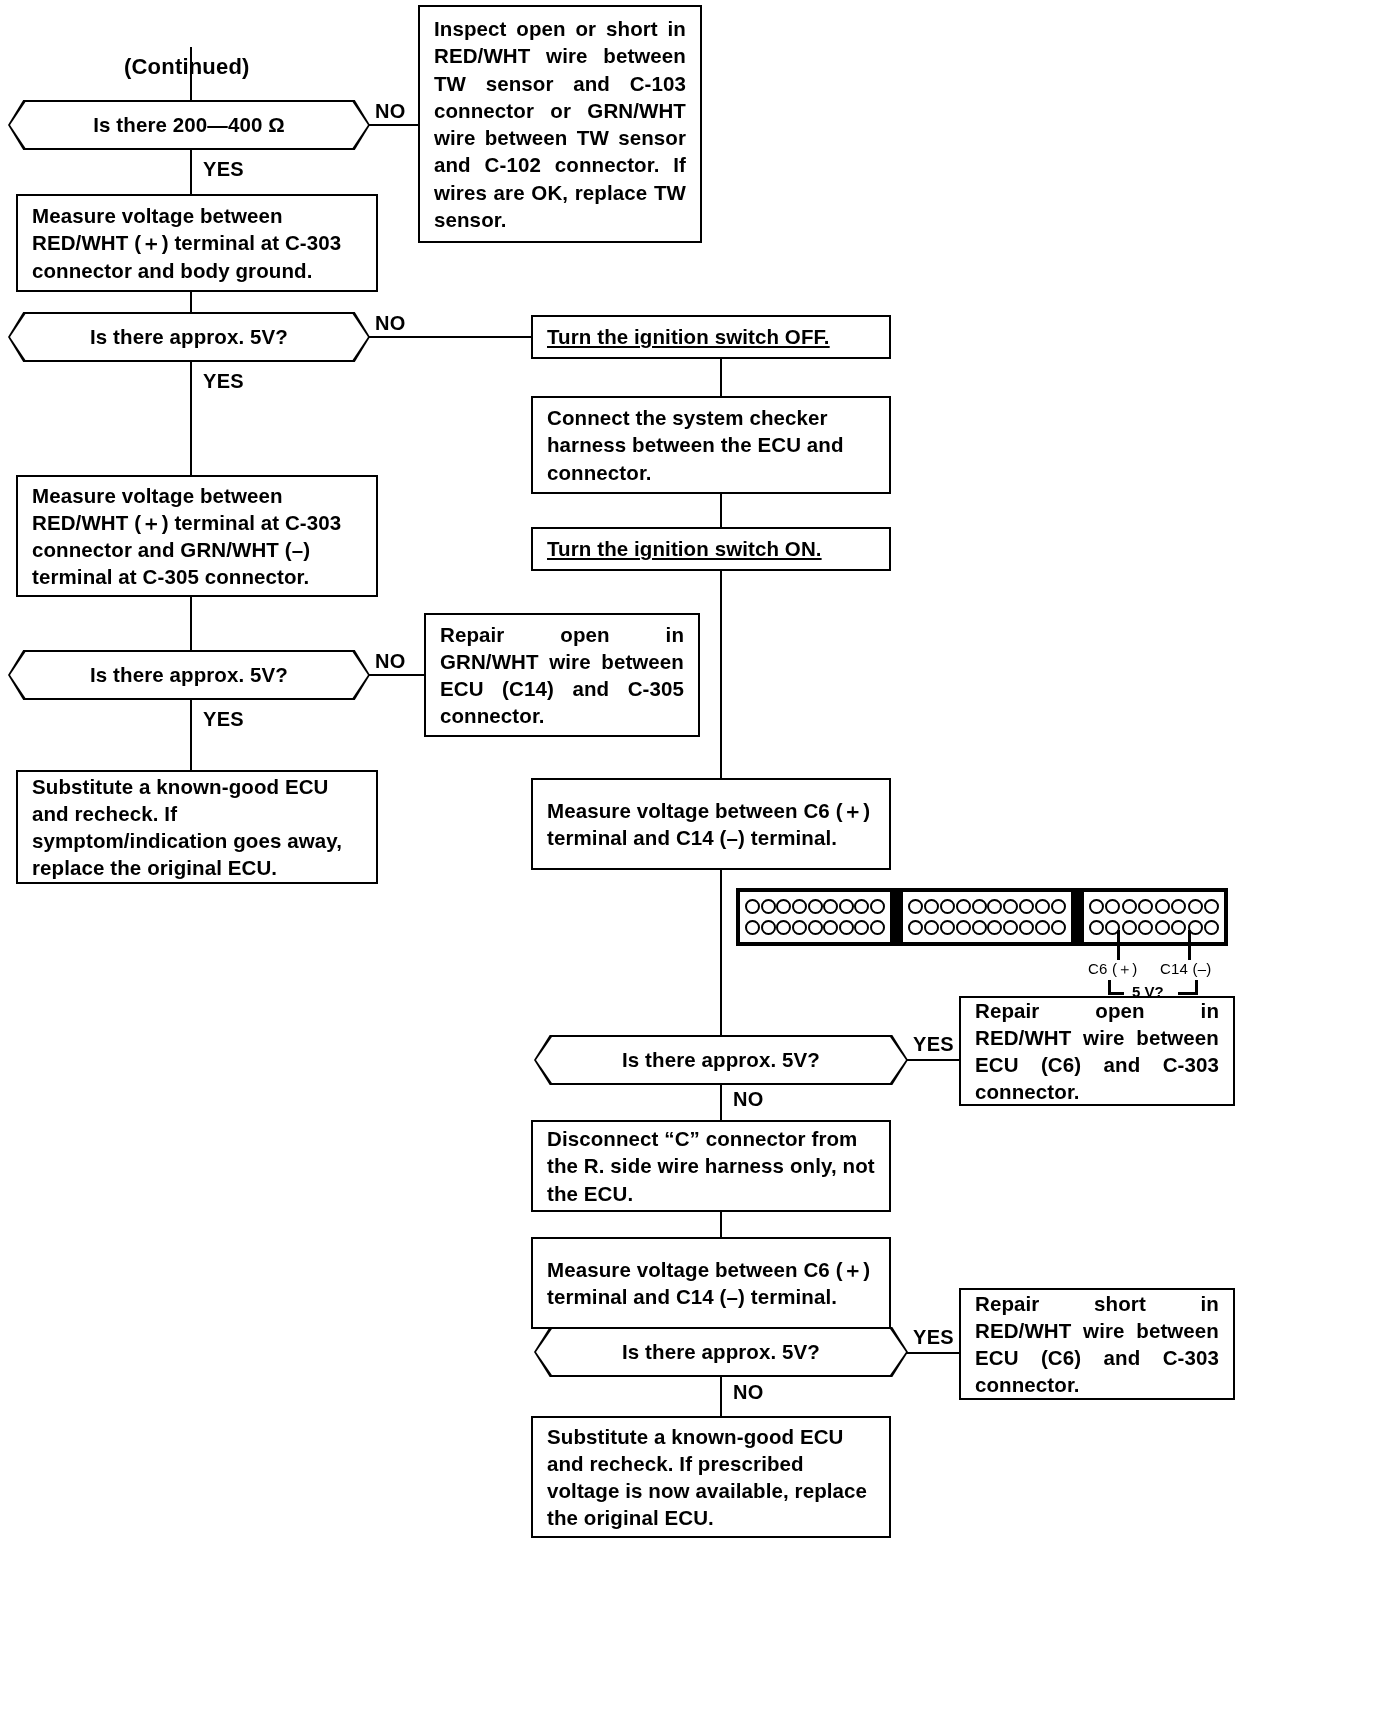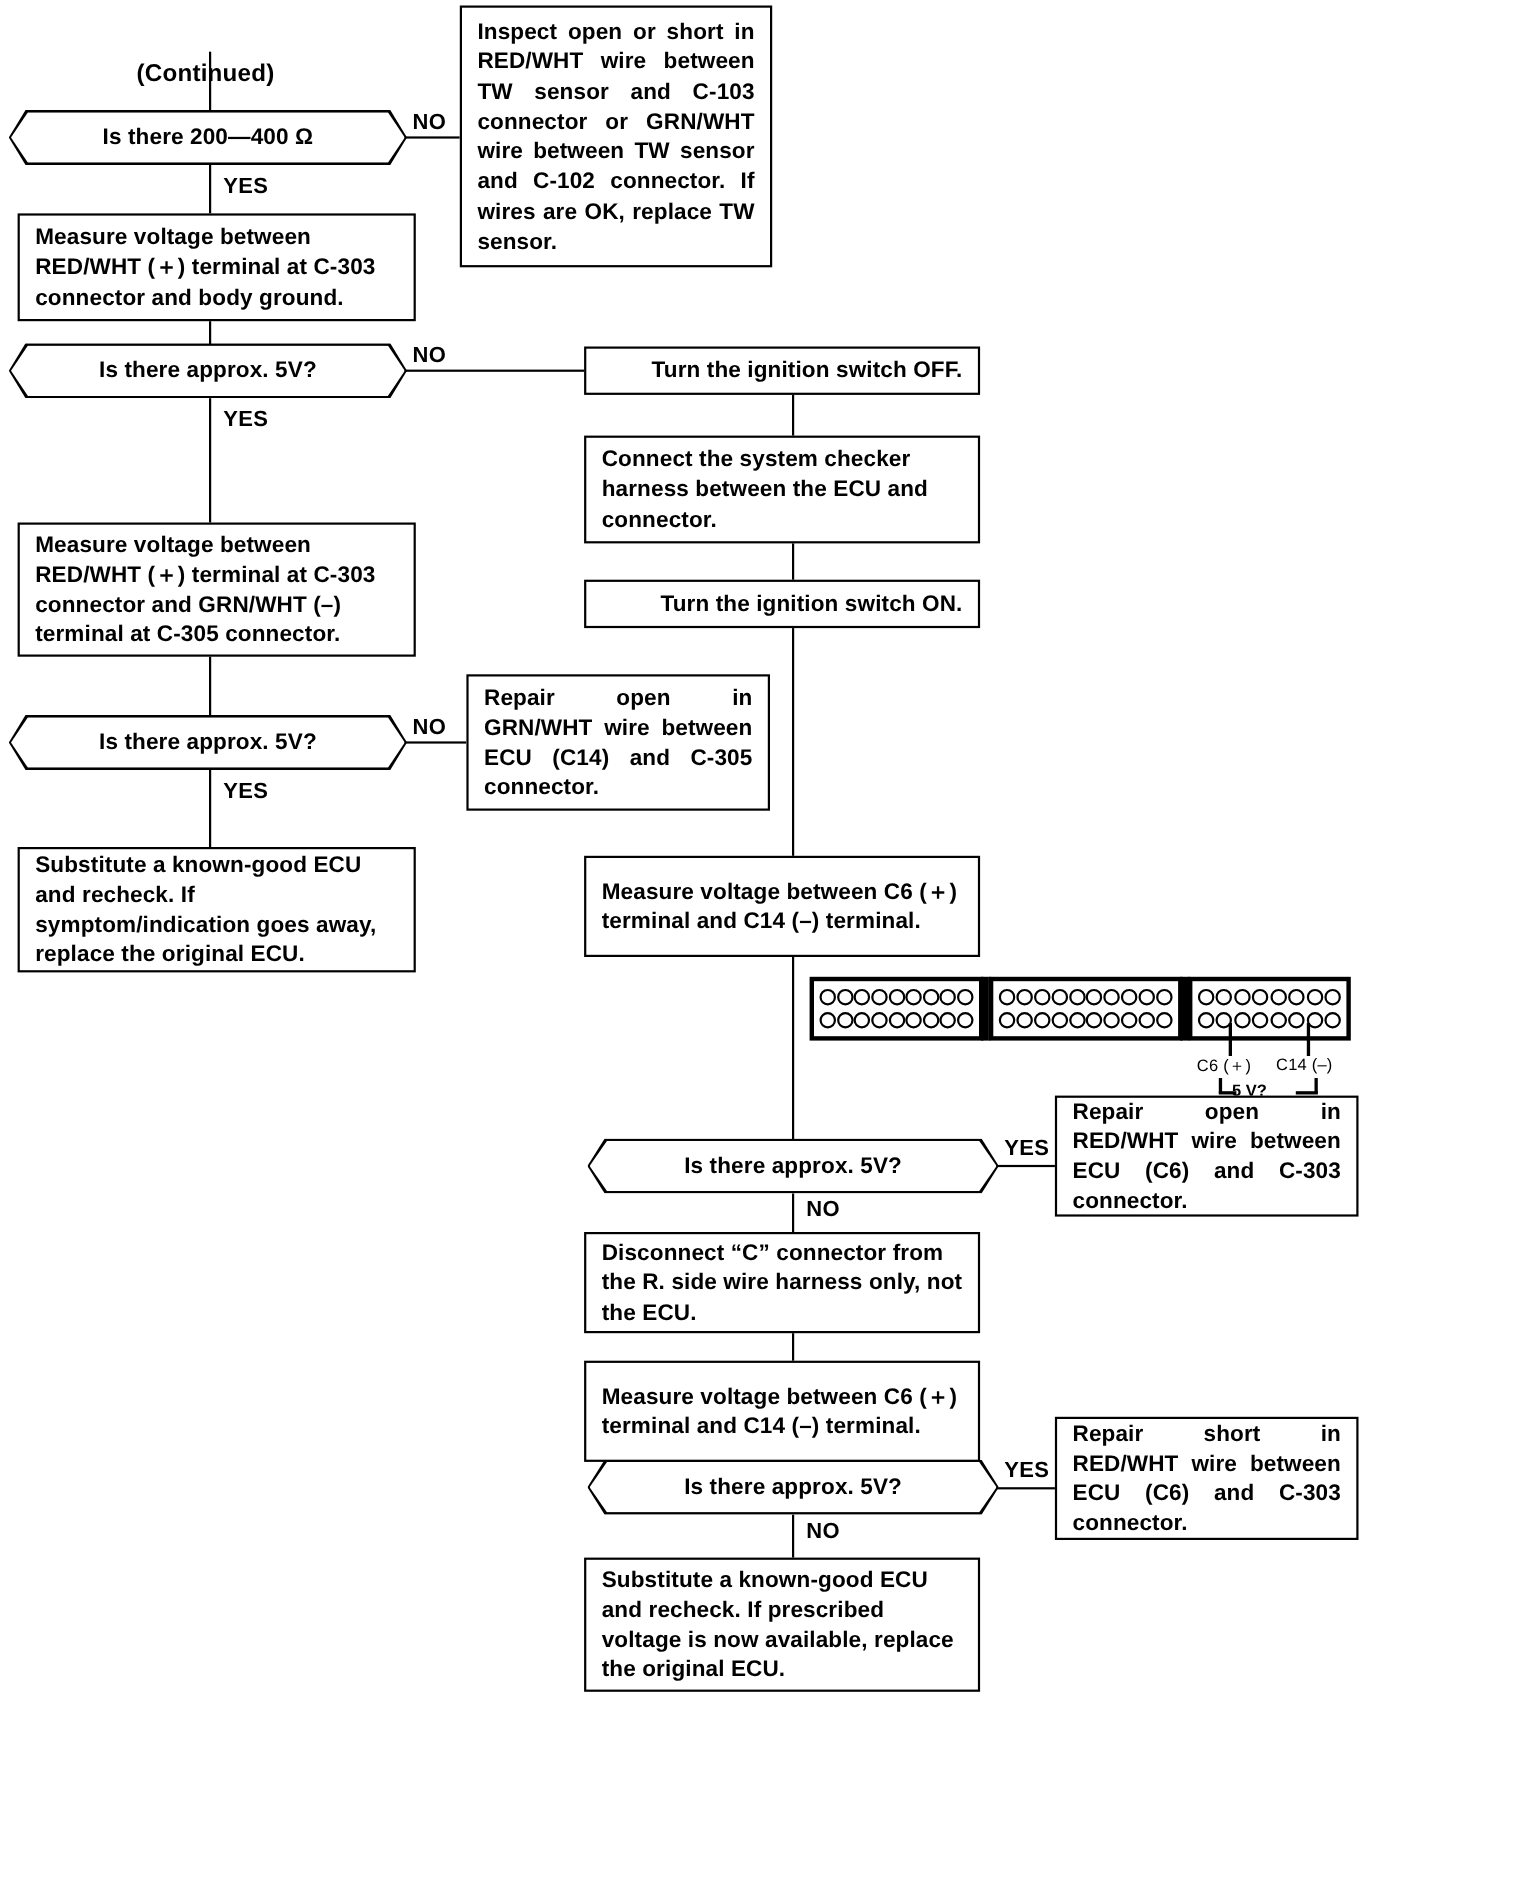--- a/index.html
+++ b/index.html
@@ -31,21 +31,21 @@
     background: #fff;
     font-size: 20.5px;
     line-height: 1.33;
     letter-spacing: .1px;
     font-weight: bold;
     display: flex;
     align-items: center;
     padding: 6px 14px;
     box-sizing: border-box;
   }
-  .proc.center { justify-content: center; text-align: right; }
+  .proc.center { justify-content: center; text-align: left; text-decoration: underline; }
   .proc .txt { width: 100%; }
   .proc.just .txt { text-align: justify; text-align-last: left; }
 
   
   .dec {
     position: absolute;
     display: flex;
     align-items: center;
     justify-content: center;
     font-size: 20.5px;
@@ -313,21 +313,21 @@
     <div class="ptr" style="left:452px; top:42px; height:30px;"></div>
 
     <div class="pinlabel" style="left:352px; top:72px;">C6 (＋)</div>
     <div class="pinlabel" style="left:424px; top:72px;">C14 (–)</div>
 
     <div class="brkt" style="left:372px; top:92px; width:90px; height:24px;">
       <div class="bv" style="left:0px; top:0px; height:14px;"></div>
       <div class="bv" style="left:87px; top:0px; height:14px;"></div>
       <div class="bh" style="left:0px; top:12px; width:16px;"></div>
       <div class="bh" style="left:70px; top:12px; width:20px;"></div>
-      <div class="btxt" style="left:12px; top:3px;">5 V?</div>
+      <div class="btxt" style="left:24px; top:3px;">5 V?</div>
     </div>
   </div>
 
   <div class="dec" style="left:534px; top:1035px; width:374px; height:50px;">
     <div class="inner"></div>
     <div class="lbl">Is there approx. 5V?</div>
   </div>
 
   <div class="blabel" style="left:913px; top:1033px;">YES</div>
   <div class="ln hl" style="left:906px; top:1059px; width:55px;"></div>

